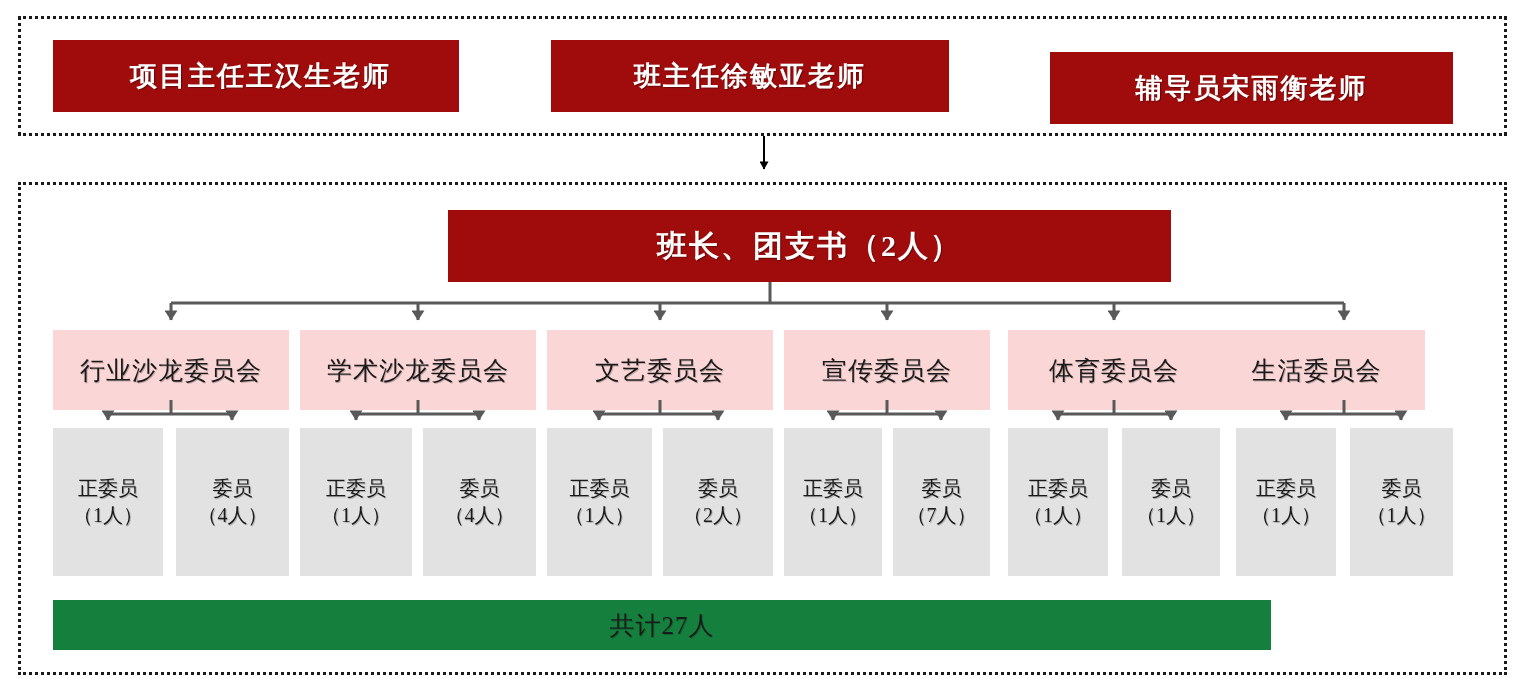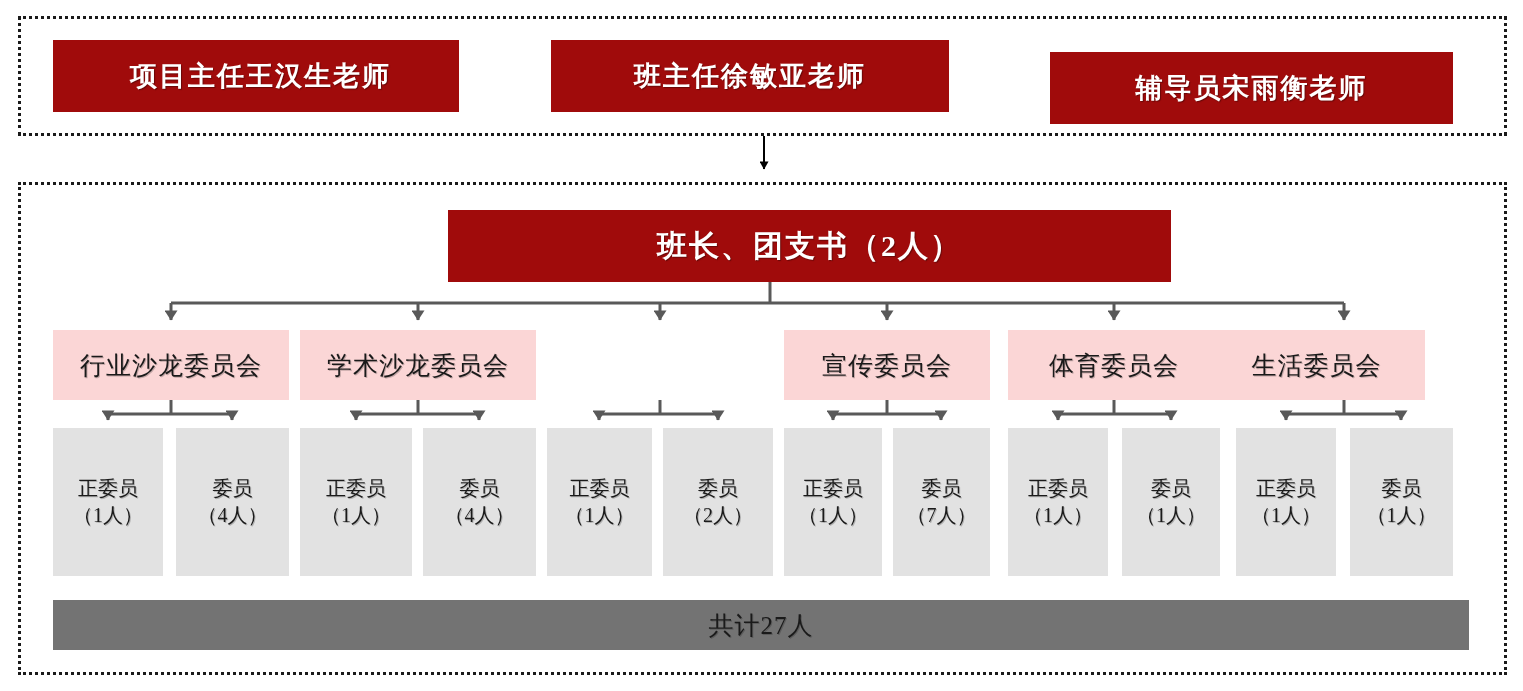--- a/index.html
+++ b/index.html
@@ -48,21 +48,21 @@
   
   #head-box {
     left: 448px; top: 210px; width: 723px; height: 72px;
     font-size: 30px;
   }
 
   
   .committee-box {
     position: absolute;
     top: 330px;
-    height: 70px;
+    height: 80px;
     background: #FBD6D6;
     color: #1a1a1a;
     display: flex;
     align-items: center;
     justify-content: center;
     font-size: 25px;
     letter-spacing: 1px;
     box-sizing: border-box;
     text-shadow: 1px 1px 0 rgba(0,0,0,0.22);
   }
@@ -82,22 +82,22 @@
     line-height: 1.35;
     box-sizing: border-box;
     text-shadow: 1px 1px 0 rgba(0,0,0,0.22);
   }
   .member-box .mrole { display: block; }
   .member-box .mcount { display: block; }
 
   
   #total-bar {
     position: absolute;
-    left: 53px; top: 600px; width: 1416px; height: 50px;
-    background: #737373;
+    left: 53px; top: 600px; width: 1218px; height: 50px;
+    background: #15803d;
     display: flex;
     align-items: center;
     justify-content: center;
     font-size: 25px;
     color: #1a1a1a;
     letter-spacing: 1px;
     text-shadow: 1px 1px 0 rgba(0,0,0,0.2);
     box-sizing: border-box;
   }
 
@@ -130,20 +130,23 @@
 
   <div class="red-box" id="head-box">
     <span>班长、团支书（2人）</span>
   </div>
 
   <div class="committee-box" style="left:53px;  width:236px;">
     <span>行业沙龙委员会</span>
   </div>
   <div class="committee-box" style="left:300px; width:236px;">
     <span>学术沙龙委员会</span>
+  </div>
+  <div class="committee-box" style="left:547px; width:226px;">
+    <span>文艺委员会</span>
   </div>
   <div class="committee-box" style="left:784px; width:206px;">
     <span>宣传委员会</span>
   </div>
   <div class="committee-box" style="left:1008px; width:212px;">
     <span>体育委员会</span>
   </div>
   <div class="committee-box" style="left:1208px; width:217px;">
     <span>生活委员会</span>
   </div>

